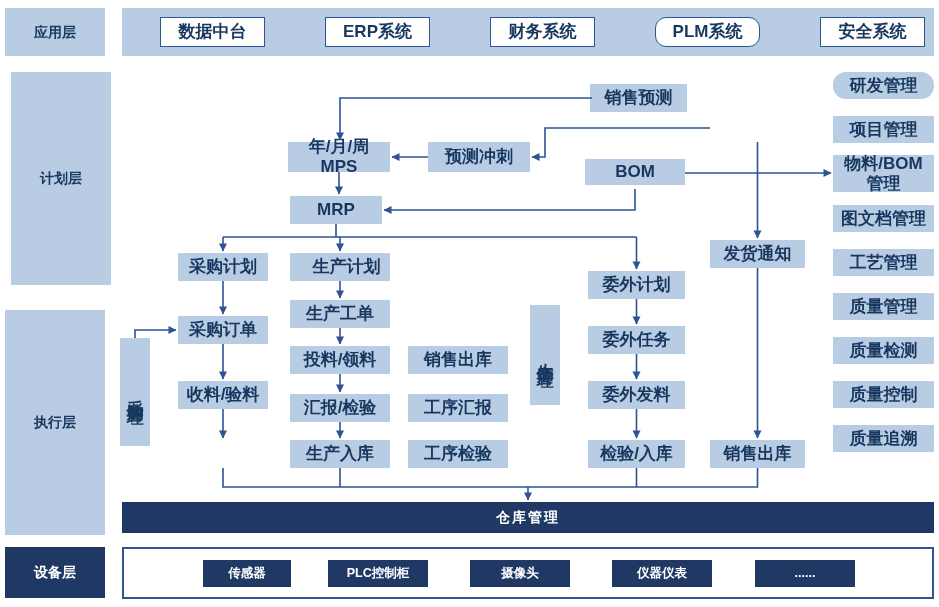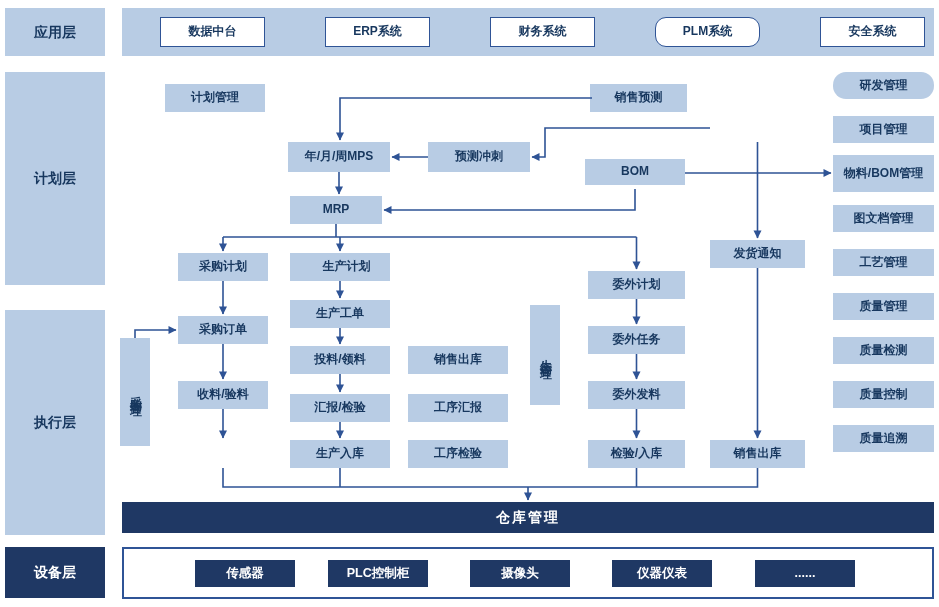--- a/index.html
+++ b/index.html
@@ -14,21 +14,21 @@
     background: #ffffff;
     overflow: hidden;
   }
   .node {
     position: absolute;
     display: flex;
     align-items: center;
     justify-content: center;
     text-align: center;
     font-weight: bold;
-    font-size: 12px;
+    font-size: 17px;
     line-height: 1.15;
     padding: 1px 3px;
   }
   .light {
     background: var(--light-blue, #b8cce4);
     color: var(--text-navy, #17375e);
   }
   .dark {
     background: var(--dark-navy, #1f3864);
     color: #ffffff;
@@ -67,32 +67,31 @@
   }
   .arrhead { fill: var(--arrow-blue, #2e5395); }
   .device { font-size: 12.5px; }
 </style>
 </head>
 <body>
 
 <div class="canvas">
 
   <div class="node light layer-label" style="left:5px;top:8px;width:100px;height:48px;">应用层</div>
-  <div class="node light layer-label" style="left:5px;top:72px;width:100px;height:213px;">计划层</div>
+  <div class="node light layer-label" style="left:11px;top:72px;width:100px;height:213px;">计划层</div>
   <div class="node light layer-label" style="left:5px;top:310px;width:100px;height:225px;">执行层</div>
   <div class="node dark layer-label" style="left:5px;top:547px;width:100px;height:51px;">设备层</div>
 
   <div class="band-light" style="left:122px;top:8px;width:812px;height:48px;"></div>
   <div class="node white-box" style="left:160px;top:17px;width:105px;height:30px;">数据中台</div>
   <div class="node white-box" style="left:325px;top:17px;width:105px;height:30px;">ERP系统</div>
   <div class="node white-box" style="left:490px;top:17px;width:105px;height:30px;">财务系统</div>
   <div class="node white-box" style="left:655px;top:17px;width:105px;height:30px;border-radius:11px;">PLM系统</div>
   <div class="node white-box" style="left:820px;top:17px;width:105px;height:30px;">安全系统</div>
 
-  <div class="node light" style="left:165px;top:84px;width:100px;height:28px;">计划管理</div>
   <div class="node light" style="left:590px;top:84px;width:97px;height:28px;">销售预测</div>
   <div class="node light" style="left:288px;top:142px;width:102px;height:30px;">年/月/周MPS</div>
   <div class="node light" style="left:428px;top:142px;width:102px;height:30px;">预测冲刺</div>
   <div class="node light" style="left:585px;top:159px;width:100px;height:26px;">BOM</div>
   <div class="node light" style="left:290px;top:196px;width:92px;height:28px;">MRP</div>
   <div class="node light" style="left:710px;top:240px;width:95px;height:28px;">发货通知</div>
 
   <div class="node light" style="left:833px;top:72px;width:101px;height:27px;border-radius:13px;">研发管理</div>
   <div class="node light" style="left:833px;top:116px;width:101px;height:27px;">项目管理</div>
   <div class="node light" style="left:833px;top:155px;width:101px;height:37px;">物料/BOM管理</div>
@@ -118,21 +117,21 @@
   <div class="node light" style="left:588px;top:326px;width:97px;height:28px;">委外任务</div>
   <div class="node light" style="left:588px;top:381px;width:97px;height:28px;">委外发料</div>
   <div class="node light" style="left:290px;top:440px;width:100px;height:28px;">生产入库</div>
   <div class="node light" style="left:408px;top:440px;width:100px;height:28px;">工序检验</div>
   <div class="node light" style="left:588px;top:440px;width:97px;height:28px;">检验/入库</div>
   <div class="node light" style="left:710px;top:440px;width:95px;height:28px;text-align:right;">销售出库</div>
 
   <div class="node dark bar" style="left:122px;top:502px;width:812px;height:31px;">仓库管理</div>
 
   <div class="band-outline" style="left:122px;top:547px;width:812px;height:52px;"></div>
-  <div class="node dark device" style="left:195px;top:560px;width:100px;height:27px;">传感器</div>
+  <div class="node dark device" style="left:203px;top:560px;width:88px;height:27px;">传感器</div>
   <div class="node dark device" style="left:328px;top:560px;width:100px;height:27px;">PLC控制柜</div>
   <div class="node dark device" style="left:470px;top:560px;width:100px;height:27px;">摄像头</div>
   <div class="node dark device" style="left:612px;top:560px;width:100px;height:27px;">仪器仪表</div>
   <div class="node dark device" style="left:755px;top:560px;width:100px;height:27px;">......</div>
 
   <svg class="arrows" viewBox="0 0 939 607" xmlns="http://www.w3.org/2000/svg">
     <defs>
       <marker id="arr" markerUnits="userSpaceOnUse" markerWidth="10" markerHeight="10" refX="8" refY="5" orient="auto">
         <path class="arrhead" d="M0.5,1 L8.5,5 L0.5,9 Z"></path>
       </marker>

